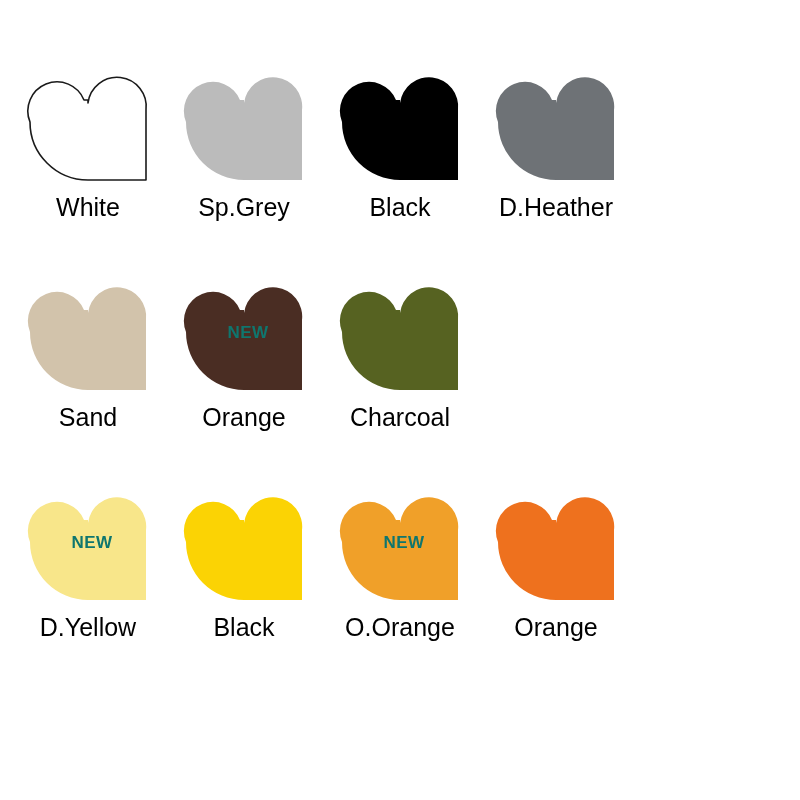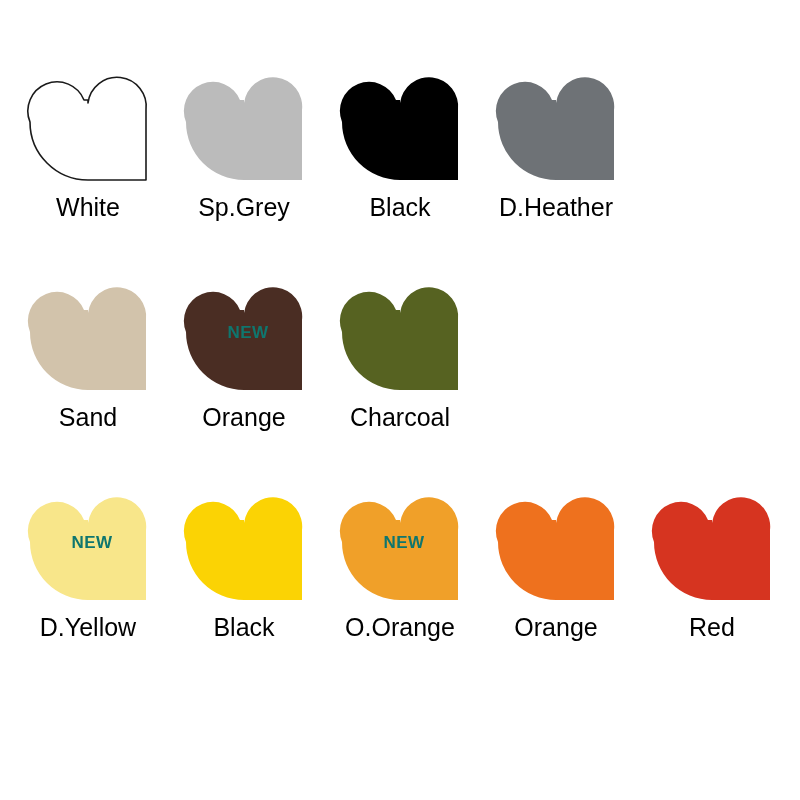--- a/index.html
+++ b/index.html
@@ -177,22 +177,14 @@
         <div class="swatch-label">O.Orange</div>
       </div>
       <div class="swatch-cell">
         <div class="swatch-heart">
           <svg viewBox="0 0 120 120" width="120" height="120">
             <path d="M 118 118 L 118 48 A 29 29 0 0 0 60 41 L 60 38 L 56 38 A 29 29 0 0 0 2 60 A 58 58 0 0 0 60 118 Z" fill="#ee711e" stroke="none"></path>
           </svg>
         </div>
         <div class="swatch-label">Orange</div>
       </div>
-      <div class="swatch-cell">
-        <div class="swatch-heart">
-          <svg viewBox="0 0 120 120" width="120" height="120">
-            <path d="M 118 118 L 118 48 A 29 29 0 0 0 60 41 L 60 38 L 56 38 A 29 29 0 0 0 2 60 A 58 58 0 0 0 60 118 Z" fill="#d63420" stroke="none"></path>
-          </svg>
-        </div>
-        <div class="swatch-label">Red</div>
-      </div>
     </div>
   </div>
 
 </body></html>

